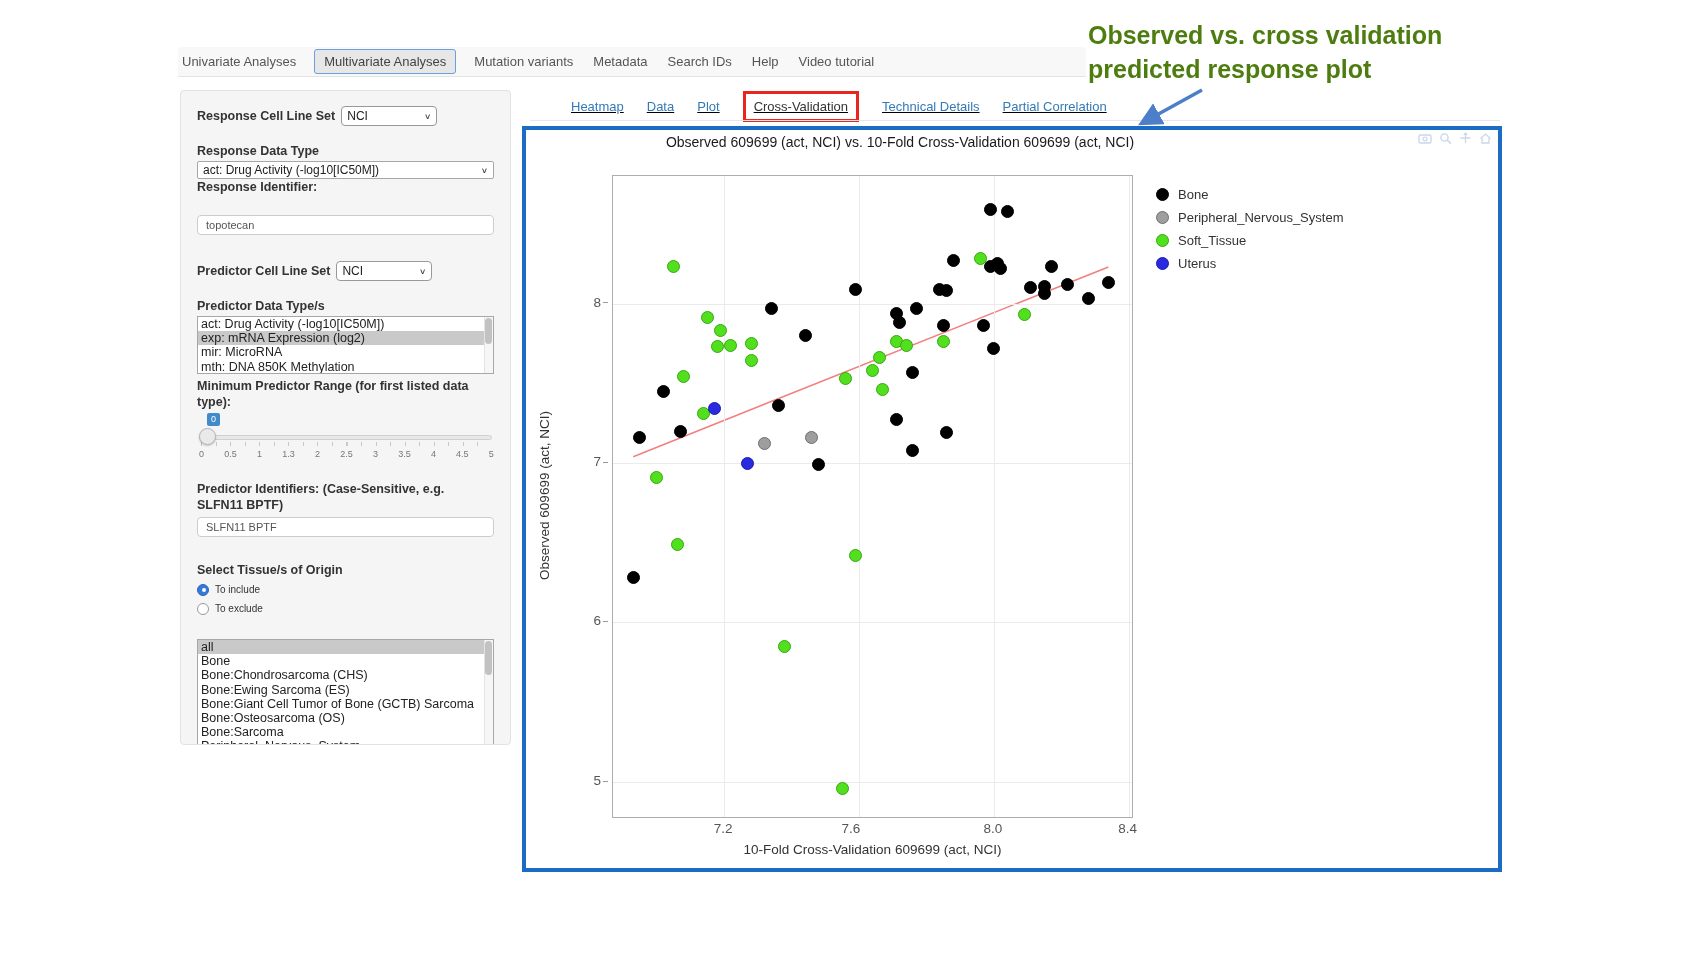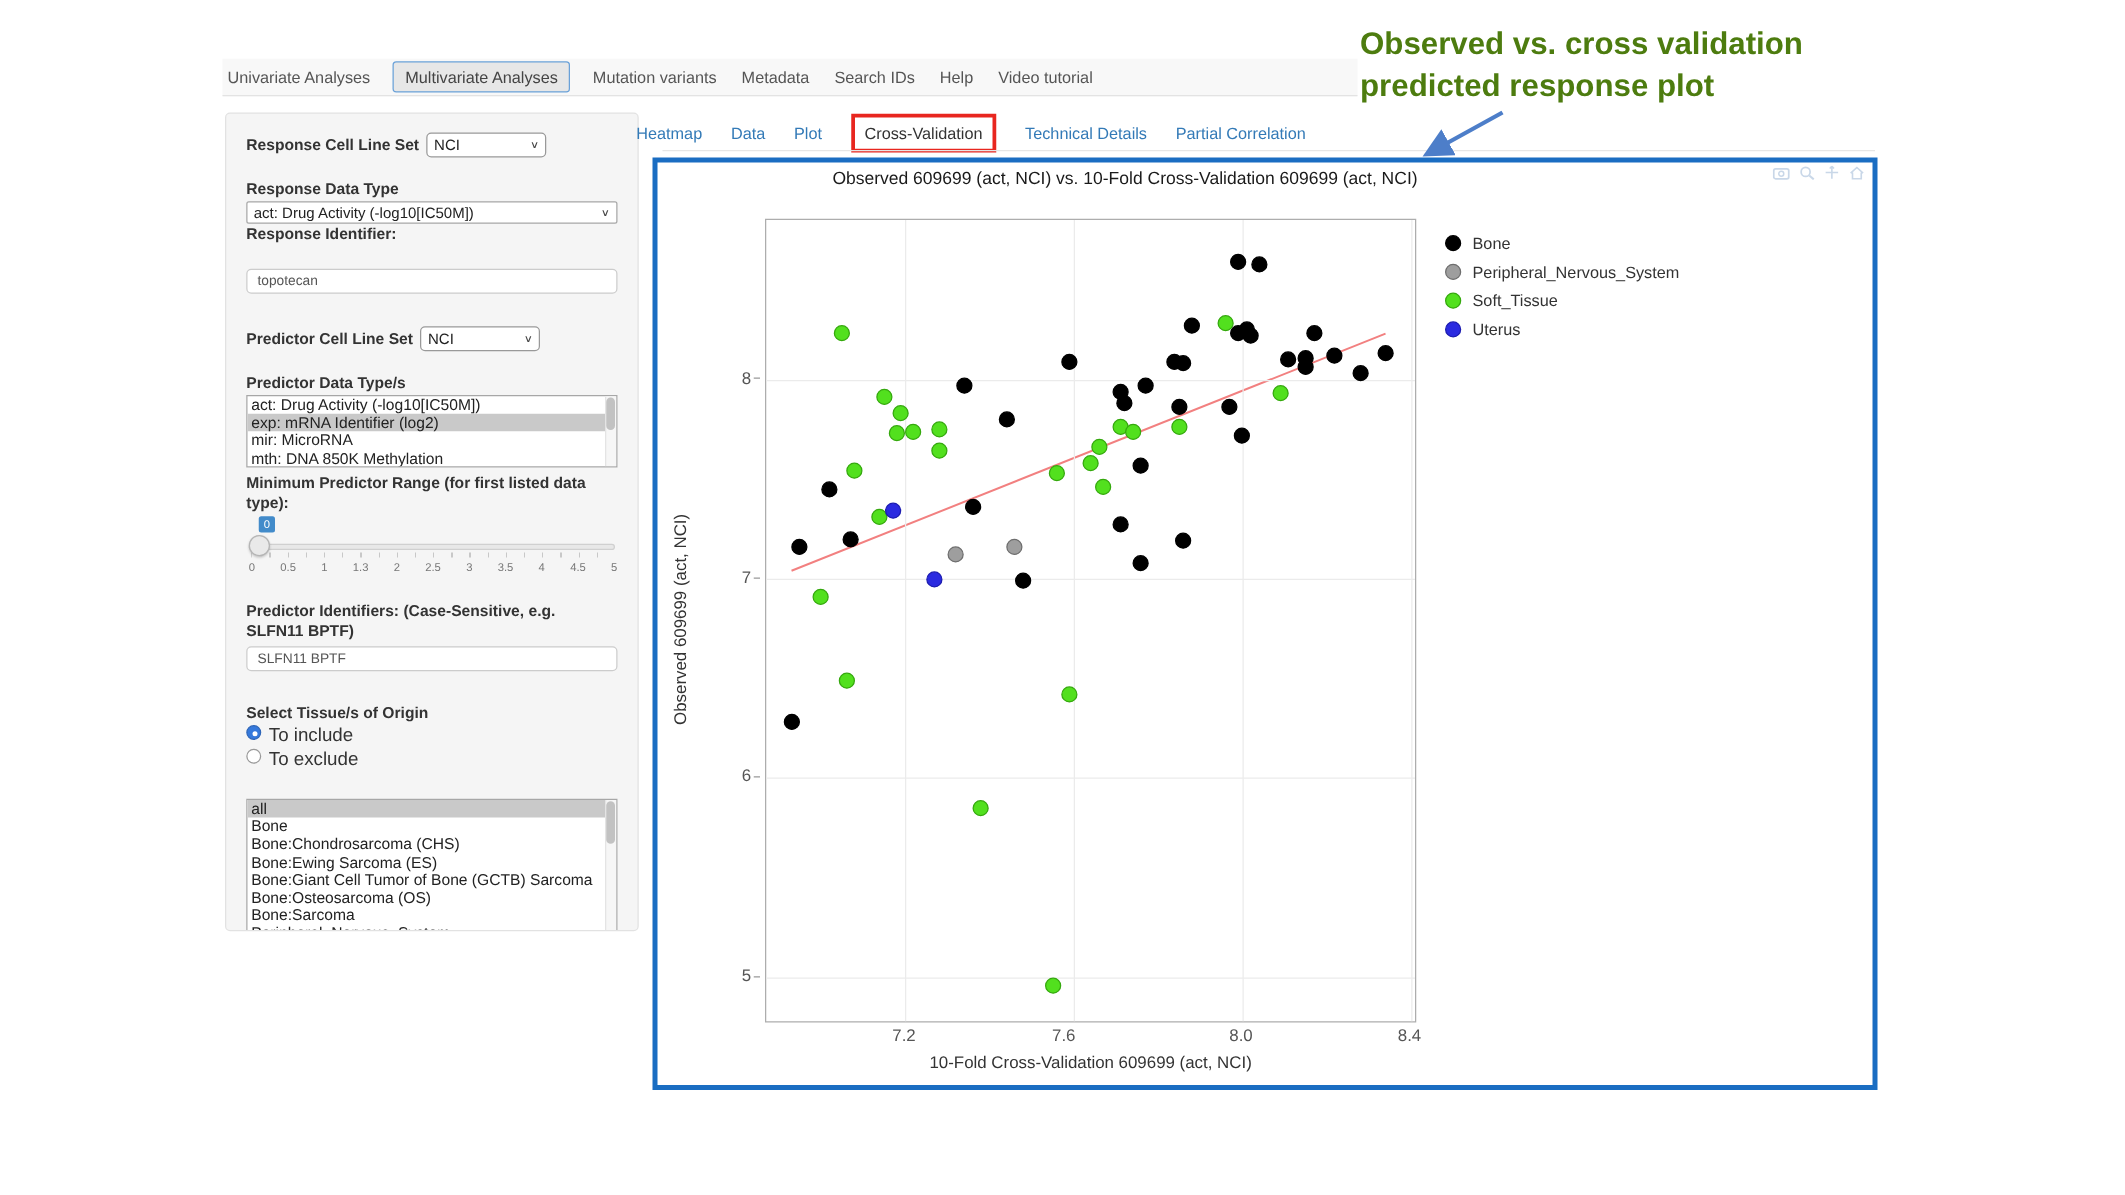--- a/index.html
+++ b/index.html
@@ -23,39 +23,39 @@
   .sel.wide{width:100%;border-radius:2px;border-color:#a7a7a7;height:18px;}
   .sel.sm{width:96px;}
   .sel.alg{width:120px;border-radius:3px;}
   .tinput{width:100%;height:20px;background:#fff;border:1px solid #ccc;border-radius:4px;
           font-size:11px;color:#555;display:flex;align-items:center;padding:0 8px;}
   .listbox{position:relative;width:100%;background:#fff;border:1px solid #a7a7a7;overflow:hidden;}
   .lb-opt{font-size:12.5px;color:#222;line-height:14.2px;padding:0 3px;white-space:nowrap;}
   .lb-opt.selected{background:#c9c9c9;}
   .lb-sb{position:absolute;right:0;top:0;bottom:0;width:9px;background:#f6f6f6;border-left:1px solid #e4e4e4;}
   .lb-thumb{position:absolute;top:1px;right:1px;width:7px;background:#c2c2c2;border-radius:4px;}
-  .radio-row{display:flex;align-items:flex-start;gap:6px;height:19px;font-size:15px;color:#333;}
+  .radio-row{display:flex;align-items:center;gap:6px;height:19px;font-size:10px;color:#333;}
   .radio{width:12px;height:12px;border-radius:50%;border:1px solid #9a9a9a;background:#fff;position:relative;}
   .radio.checked{background:#3579dc;border-color:#2f66b8;}
   .radio.checked::after{content:"";position:absolute;left:3.5px;top:3.5px;width:4px;height:4px;border-radius:50%;background:#fff;}
   
   .slider-wrap{position:relative;height:46px;margin-top:3px;}
   .slider-tip{position:absolute;left:10px;top:0;min-width:13px;height:13px;background:#428bca;color:#fff;
               font-size:9px;text-align:center;line-height:13px;border-radius:2px;padding:0 2px;}
   .slider-track{position:absolute;left:2px;right:2px;top:22px;height:5px;background:#e8e8e8;
                 border:1px solid #d0d0d0;border-radius:3px;}
   .slider-ticks{position:absolute;left:4px;right:4px;top:29px;height:4px;
                 background:repeating-linear-gradient(to right,#c8c8c8 0 1px,transparent 1px 14.55px);}
   .slider-handle{position:absolute;left:2px;top:15px;width:17px;height:17px;border-radius:50%;
                  background:#e9e9e9;border:1px solid #b5b5b5;box-shadow:0 1px 2px rgba(0,0,0,.2);}
   .slider-labels{position:absolute;left:2px;right:0px;top:36px;display:flex;justify-content:space-between;}
   .slider-labels span{font-size:9px;color:#777;}
 
   
-  .maintabs{position:absolute;left:509px;top:91px;display:flex;align-items:center;gap:23px;}
+  .maintabs{position:absolute;left:571px;top:91px;display:flex;align-items:center;gap:23px;text-decoration:underline;}
   .mtab{font-size:13px;color:#337ab7;padding:5px 0;white-space:nowrap;cursor:default;}
   .mtab.active{color:#333;border:3px solid #e8261f;padding:5px 8px;}
   .tabs-divider{position:absolute;left:530px;top:120px;width:970px;height:1px;background:#e6e6e6;}
 
   
   .panel{position:absolute;left:522px;top:126px;width:980px;height:746px;border:4px solid #1a6dc2;background:#fff;}
   .chart-title{position:absolute;left:0px;top:4px;width:748px;text-align:center;font-size:14px;color:#1a1a1a;}
   .chart-subtitle{position:absolute;left:0px;top:21px;width:748px;text-align:center;font-size:14px;color:#1a1a1a;}
   .plot-frame{position:absolute;left:86px;top:45px;width:521px;height:643px;border:1px solid #adadad;background:#fff;}
   .gv{position:absolute;top:0;bottom:0;width:1px;background:#ebebeb;}
@@ -117,21 +117,21 @@
       <span class="blabel">Predictor Cell Line Set</span>
       <div class="sel sm">
         <span>NCI</span>
         <span class="chev">∨</span>
       </div>
     </div>
 
     <div class="blabel" style="margin-top:17px;">Predictor Data Type/s</div>
     <div class="listbox" id="pdt-list" style="height:58px;margin-top:2px;">
       <div class="lb-opt">act: Drug Activity (-log10[IC50M])</div>
-        <div class="lb-opt selected">exp: mRNA Identifier (log2)</div>
+        <div class="lb-opt selected">exp: mRNA Expression (log2)</div>
         <div class="lb-opt">mir: MicroRNA</div>
         <div class="lb-opt">mth: DNA 850K Methylation</div>
         <div class="lb-sb">
           <div class="lb-thumb" style="height:26px;"></div>
         </div>
     </div>
 
     <div class="blabel" style="margin-top:4px;width:280px;">Minimum Predictor Range (for first listed data type):</div>
     <div class="slider-wrap">
       <div class="slider-tip">0</div>

